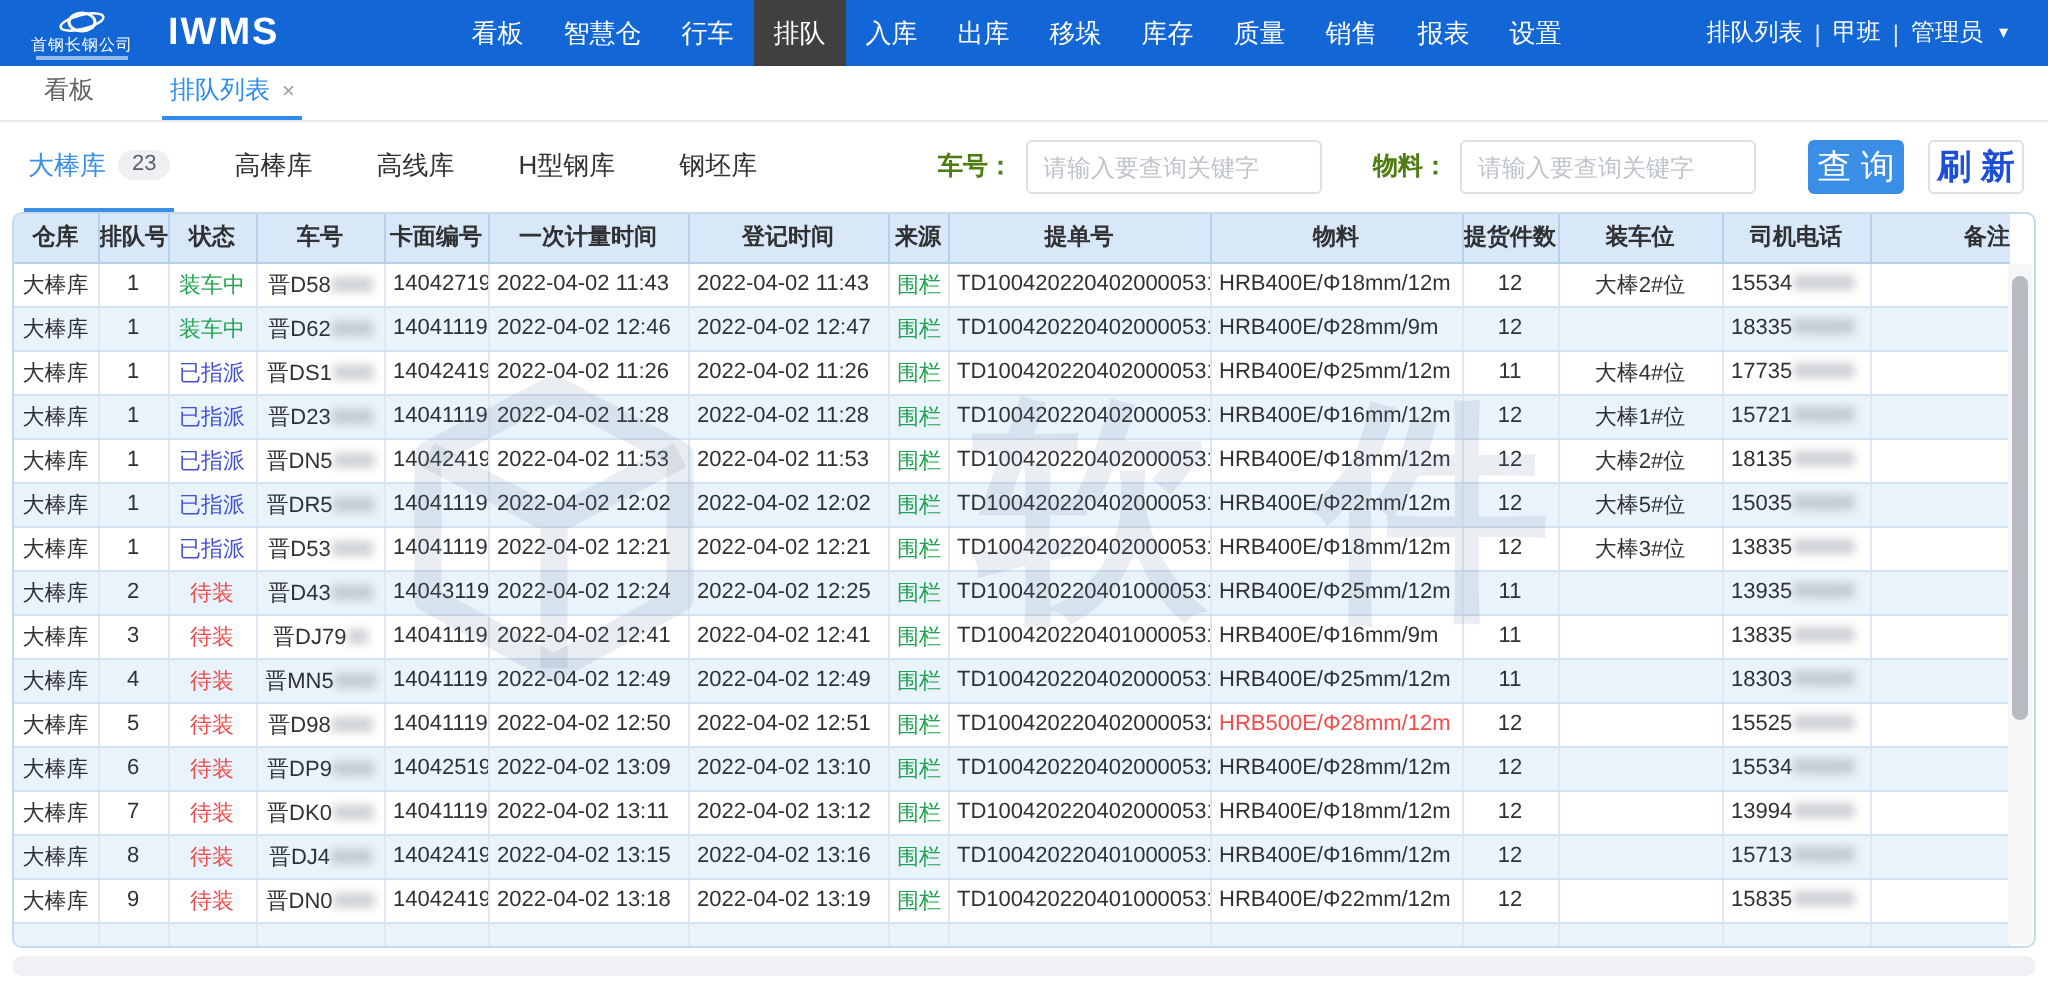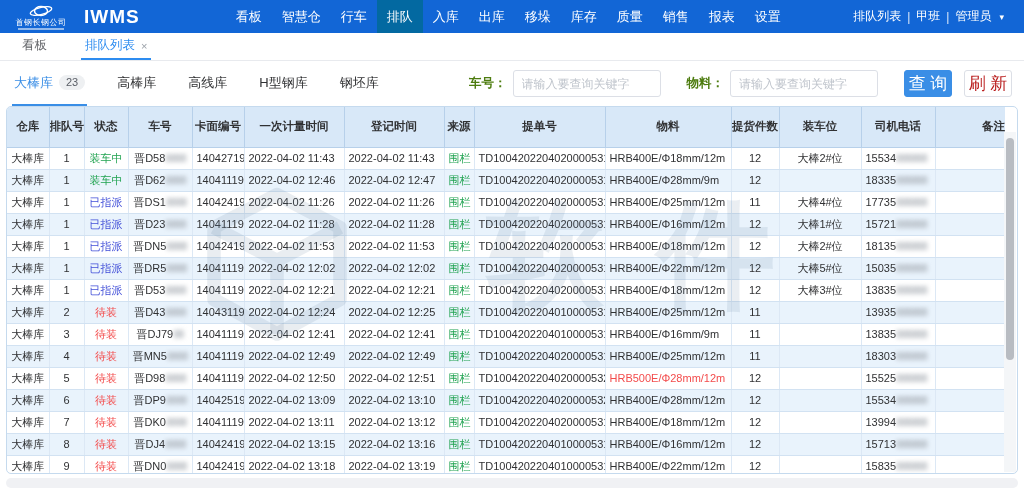--- a/index.html
+++ b/index.html
@@ -8,21 +8,21 @@
 
   
   .topbar { height:33px; background:#1266d6; display:flex; align-items:center; color:#fff; }
   .logo { display:flex; flex-direction:column; align-items:center; margin-left:10px; width:62px; line-height:1;justify-content:flex-end; }
   .logo svg { display:block; }
   .logo-text { font-size:8px; margin-top:1px; white-space:nowrap; letter-spacing:.5px; }
   .logo-sub { width:46px; height:2px; background:rgba(255,255,255,.55); margin-top:1px; }
   .app-title { font-size:19px; font-weight:bold; margin-left:12px; letter-spacing:1px; }
   .nav { display:flex; height:100%; margin-left:86px; }
   .nav-item { padding:0 10px; line-height:33px; font-size:13px; cursor:pointer; white-space:nowrap; }
-  .nav-item.active { background:#0369a1; }
+  .nav-item.active { background:#404040; }
   .user-area { margin-left:auto; margin-right:20px; font-size:12px; display:flex; align-items:center; gap:6px; white-space:nowrap; }
   .user-area .sep { opacity:.85; }
   .caret { font-size:9px; margin-left:2px; }
 
   
   .tabbar { height:28px; background:#fff; border-bottom:1px solid #e8eaee; display:flex; align-items:stretch; padding-left:18px; }
   .page-tab { display:flex; align-items:center; gap:4px; padding:0 4px; margin-right:30px; font-size:12.5px; color:#606266; cursor:pointer; border-bottom:2px solid transparent; }
   .page-tab.active { color:#2d8cf0; border-bottom-color:#2d8cf0; }
   .page-tab .close { color:#9aa0a8; font-size:11px; margin-left:2px; }
 
@@ -31,26 +31,26 @@
   .wh-tabs { display:flex; align-items:stretch; height:100%; }
   .wh-tab { display:flex; align-items:center; gap:6px; font-size:13px; color:#303133; margin-right:28px; cursor:pointer; border-bottom:2px solid transparent; padding:0 2px; }
   .wh-tab.active { color:#3a8ee6; border-bottom-color:#3a8ee6; }
   .badge { background:#eef0f2; color:#5a5e66; font-size:11px; border-radius:9px; padding:1px 7px; line-height:13px; }
   .filter-controls { margin-left:auto; display:flex; align-items:center; }
   .filter-controls label { font-size:12.5px; color:#4d7c0f; font-weight:bold; margin-right:6px; white-space:nowrap; }
   .filter-controls input { width:148px; height:27px; border:1px solid #dcdfe6; border-radius:3px; padding:0 8px; font-size:12px; color:#303133; outline:none; margin-right:26px; }
   .filter-controls input::placeholder { color:#bfc4cc; }
   .btn { height:27px; width:48px; border-radius:3px; font-size:17px; cursor:pointer; }
   .btn-primary { background:#3a8ee6; border:1px solid #3a8ee6; color:#fff; margin-right:12px; }
-  .btn-plain { background:#fff; border:1px solid #dcdfe6; color:#b91c1c; }
+  .btn-plain { background:#fff; border:1px solid #dcdfe6; color:#1d4ed8;font-weight:bold; }
 
   
   .table-wrap { position:relative; margin:0 6px; height:368px; border:1px solid #c5daee; border-radius:5px; overflow:hidden; background:#fff; }
   table { border-collapse:collapse; table-layout:fixed; width:calc(100% - 12px); font-size:11px; color:#303133; }
-  th { background:#d8e8f8; font-size:11.5px; font-weight:bold; height:40px;
+  th { background:#d8e8f8; font-size:11.5px; font-weight:bold; height:24px;
        border-right:1px solid #b7d0ea; border-bottom:1px solid #b7d0ea; white-space:nowrap; overflow:hidden; }
   td { height:22px; border-right:1px solid #dce8f5; border-bottom:1px solid #d2e2f2; white-space:nowrap; overflow:hidden; padding:0 4px; }
   th:last-child, td:last-child { border-right:none;text-align:right; }
   tbody tr:nth-child(even) { background:#e9f3fc; }
   td.c { text-align:center; }
   .status-loading { color:#21a351; }
   .status-assigned { color:#4350d8; }
   .status-waiting { color:#f34b4b; }
   .source-tag { color:#21a351; }
   .mat-red { color:#f34b4b; }

